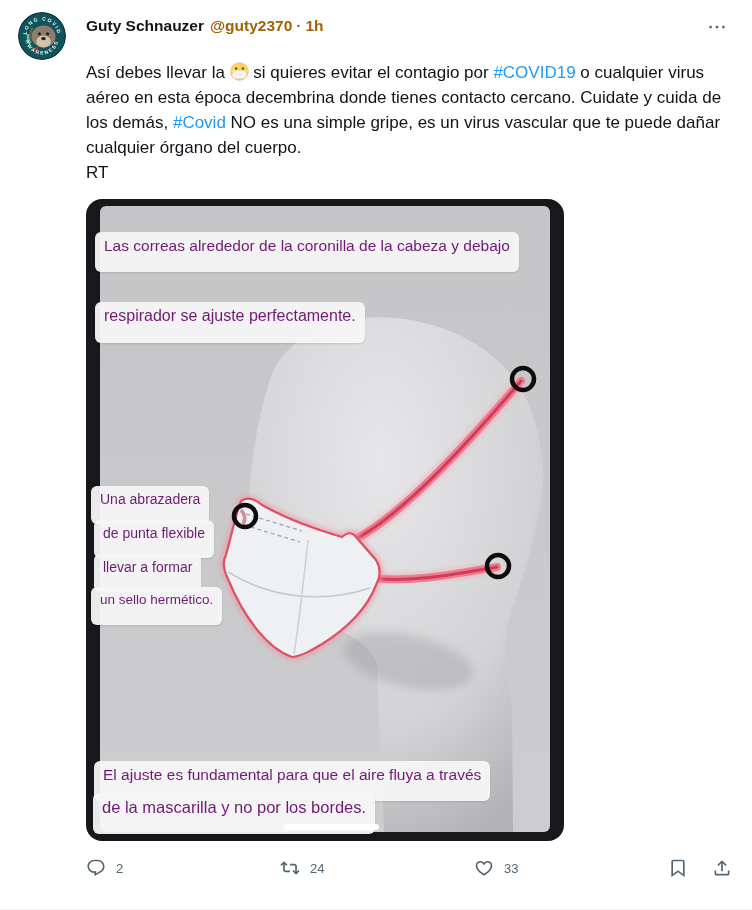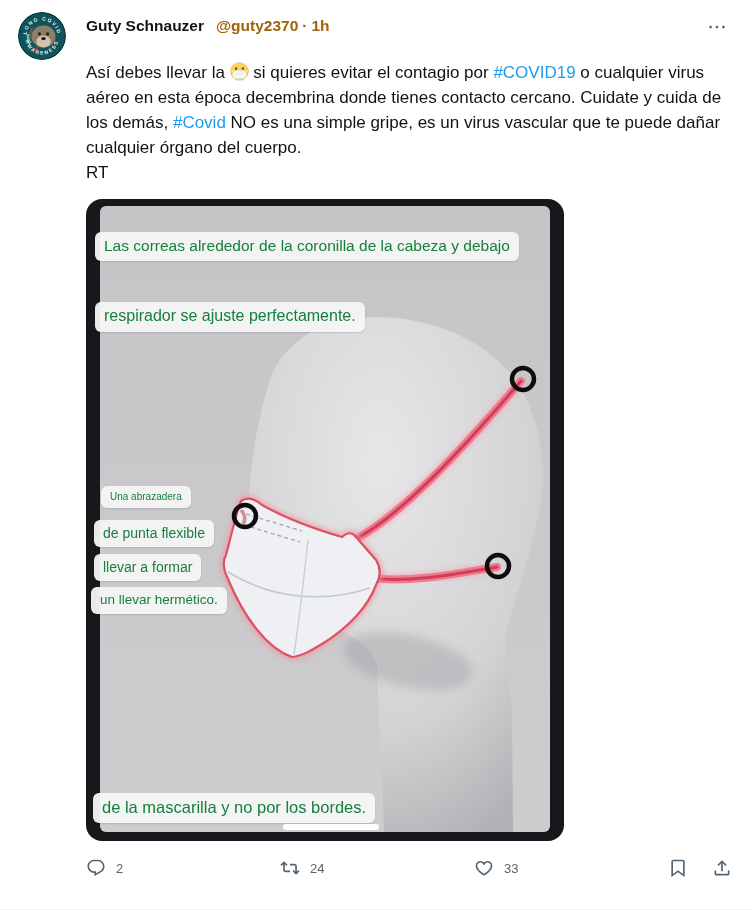--- a/index.html
+++ b/index.html
@@ -7,39 +7,39 @@
   .page { width:752px; height:910px; background:#fff; position:relative; overflow:hidden; }
 
   .tweet { display:flex; padding:10px 16px 0 18px; border-bottom:1px solid #eff3f4; height:100%; position:relative; }
 
   .avatar-col { width:48px; flex:0 0 48px; margin-right:20px; }
   .avatar { width:48px; height:48px; border-radius:50%; overflow:hidden; cursor:pointer; margin-top:2px; }
 
   .content-col { flex:1; min-width:0; }
 
   .header-row { display:flex; align-items:baseline; margin-top:6px; font-size:15.5px; line-height:20px; }
-  .display-name { font-weight:bold; color:#0f1419; margin-right:12px; cursor:pointer; }
+  .display-name { font-weight:bold; color:#0f1419; margin-right:6px; cursor:pointer; }
   .handle, .dot-sep, .time { color:#a16207; font-weight:700; }
   .dot-sep { margin:0 4px; }
   .more-btn { position:absolute; right:24px; top:16px; width:22px; height:22px; color:#536471; cursor:pointer; display:flex; align-items:center; justify-content:center; }
 
   .tweet-text { margin-top:24px; font-size:17px; line-height:25px; color:#0f1419; width:652px; }
   .tweet-text a { color:#1d9bf0; text-decoration:none; cursor:pointer; }
   .emoji-mask { display:inline-block; width:19px; height:19px; vertical-align:-3px; }
 
   .rt-text { font-size:17px; line-height:25px; color:#0f1419; }
 
   .media { margin-top:14px; width:478px; height:642px; background:#16181c; border-radius:16px; position:relative; overflow:hidden; cursor:pointer; }
   .photo { position:absolute; left:14px; top:7px; width:450px; height:626px; border-radius:6px; display:block; }
 
-  .pill { position:absolute; background:rgba(246,246,246,0.95); color:#15803d; border-radius:6px; padding:4px 9px 5px 9px; white-space:nowrap; box-shadow:0 1px 2px rgba(0,0,0,0.12); line-height:1.3; }
+  .pill { position:absolute; background:rgba(246,246,246,0.95); color:#701a75; border-radius:6px; padding:4px 9px 16px 9px; white-space:nowrap; box-shadow:0 1px 2px rgba(0,0,0,0.12); line-height:1.3; }
   .pill-1 { left:9px;  top:33px;  font-size:15.5px; }
   .pill-2 { left:7px;  top:68px;  font-size:15.5px; }
   .pill-3 { left:9px;  top:103px; font-size:16px; }
-  .pill-4 { left:15px;  top:287px; font-size:10px; }
+  .pill-4 { left:5px;  top:287px; font-size:14px; }
   .pill-5 { left:8px;  top:321px; font-size:14px; }
   .pill-6 { left:8px;  top:355px; font-size:14px; }
   .pill-7 { left:5px;  top:388px; font-size:13.5px; }
   .pill-8 { left:8px;  top:562px; font-size:15.5px; }
   .pill-9 { left:7px;  top:594px; font-size:16.5px; }
   .home-indicator { position:absolute; left:197px; top:625px; width:96px; height:6px; border-radius:3px; background:#ffffff; opacity:0.95; }
 
   .actions { display:flex; align-items:center; margin-top:8px; width:652px; height:38px; color:#536471; }
   .action-group { flex:1; display:flex; align-items:center; cursor:pointer; }
   .action-group svg { width:20px; height:20px; fill:#536471; }
@@ -157,21 +157,22 @@
             <circle cx="398" cy="360" r="11"></circle>
             <circle cx="145" cy="310" r="11"></circle>
           </g>
         </svg>
 
         <div class="pill pill-1">Las correas alrededor de la coronilla de la cabeza y debajo</div>
         <div class="pill pill-3">respirador se ajuste perfectamente.</div>
         <div class="pill pill-4">Una abrazadera</div>
         <div class="pill pill-5">de punta flexible</div>
         <div class="pill pill-6">llevar a formar</div>
-        <div class="pill pill-7">un llevar hermético.</div>
+        <div class="pill pill-7">un sello hermético.</div>
+        <div class="pill pill-8">El ajuste es fundamental para que el aire fluya a través</div>
         <div class="pill pill-9">de la mascarilla y no por los bordes.</div>
         <div class="home-indicator"></div>
       </div>
 
       <div class="actions">
         <div class="action-group">
           <svg viewBox="0 0 24 24">
               <path d="M1.751 10c0-4.42 3.584-8 8.005-8h4.366c4.49 0 8.129 3.64 8.129 8.13 0 2.96-1.607 5.68-4.196 7.11l-8.054 4.46v-3.69h-.067c-4.49.1-8.183-3.51-8.183-8.01zm8.005-6c-3.317 0-6.005 2.69-6.005 6 0 3.37 2.77 6.08 6.138 6.01l.351-.01h1.761v2.3l5.087-2.81c1.951-1.08 3.163-3.13 3.163-5.36 0-3.39-2.744-6.13-6.129-6.13H9.756z"></path>
             </svg>
           <span class="action-count">2</span>

